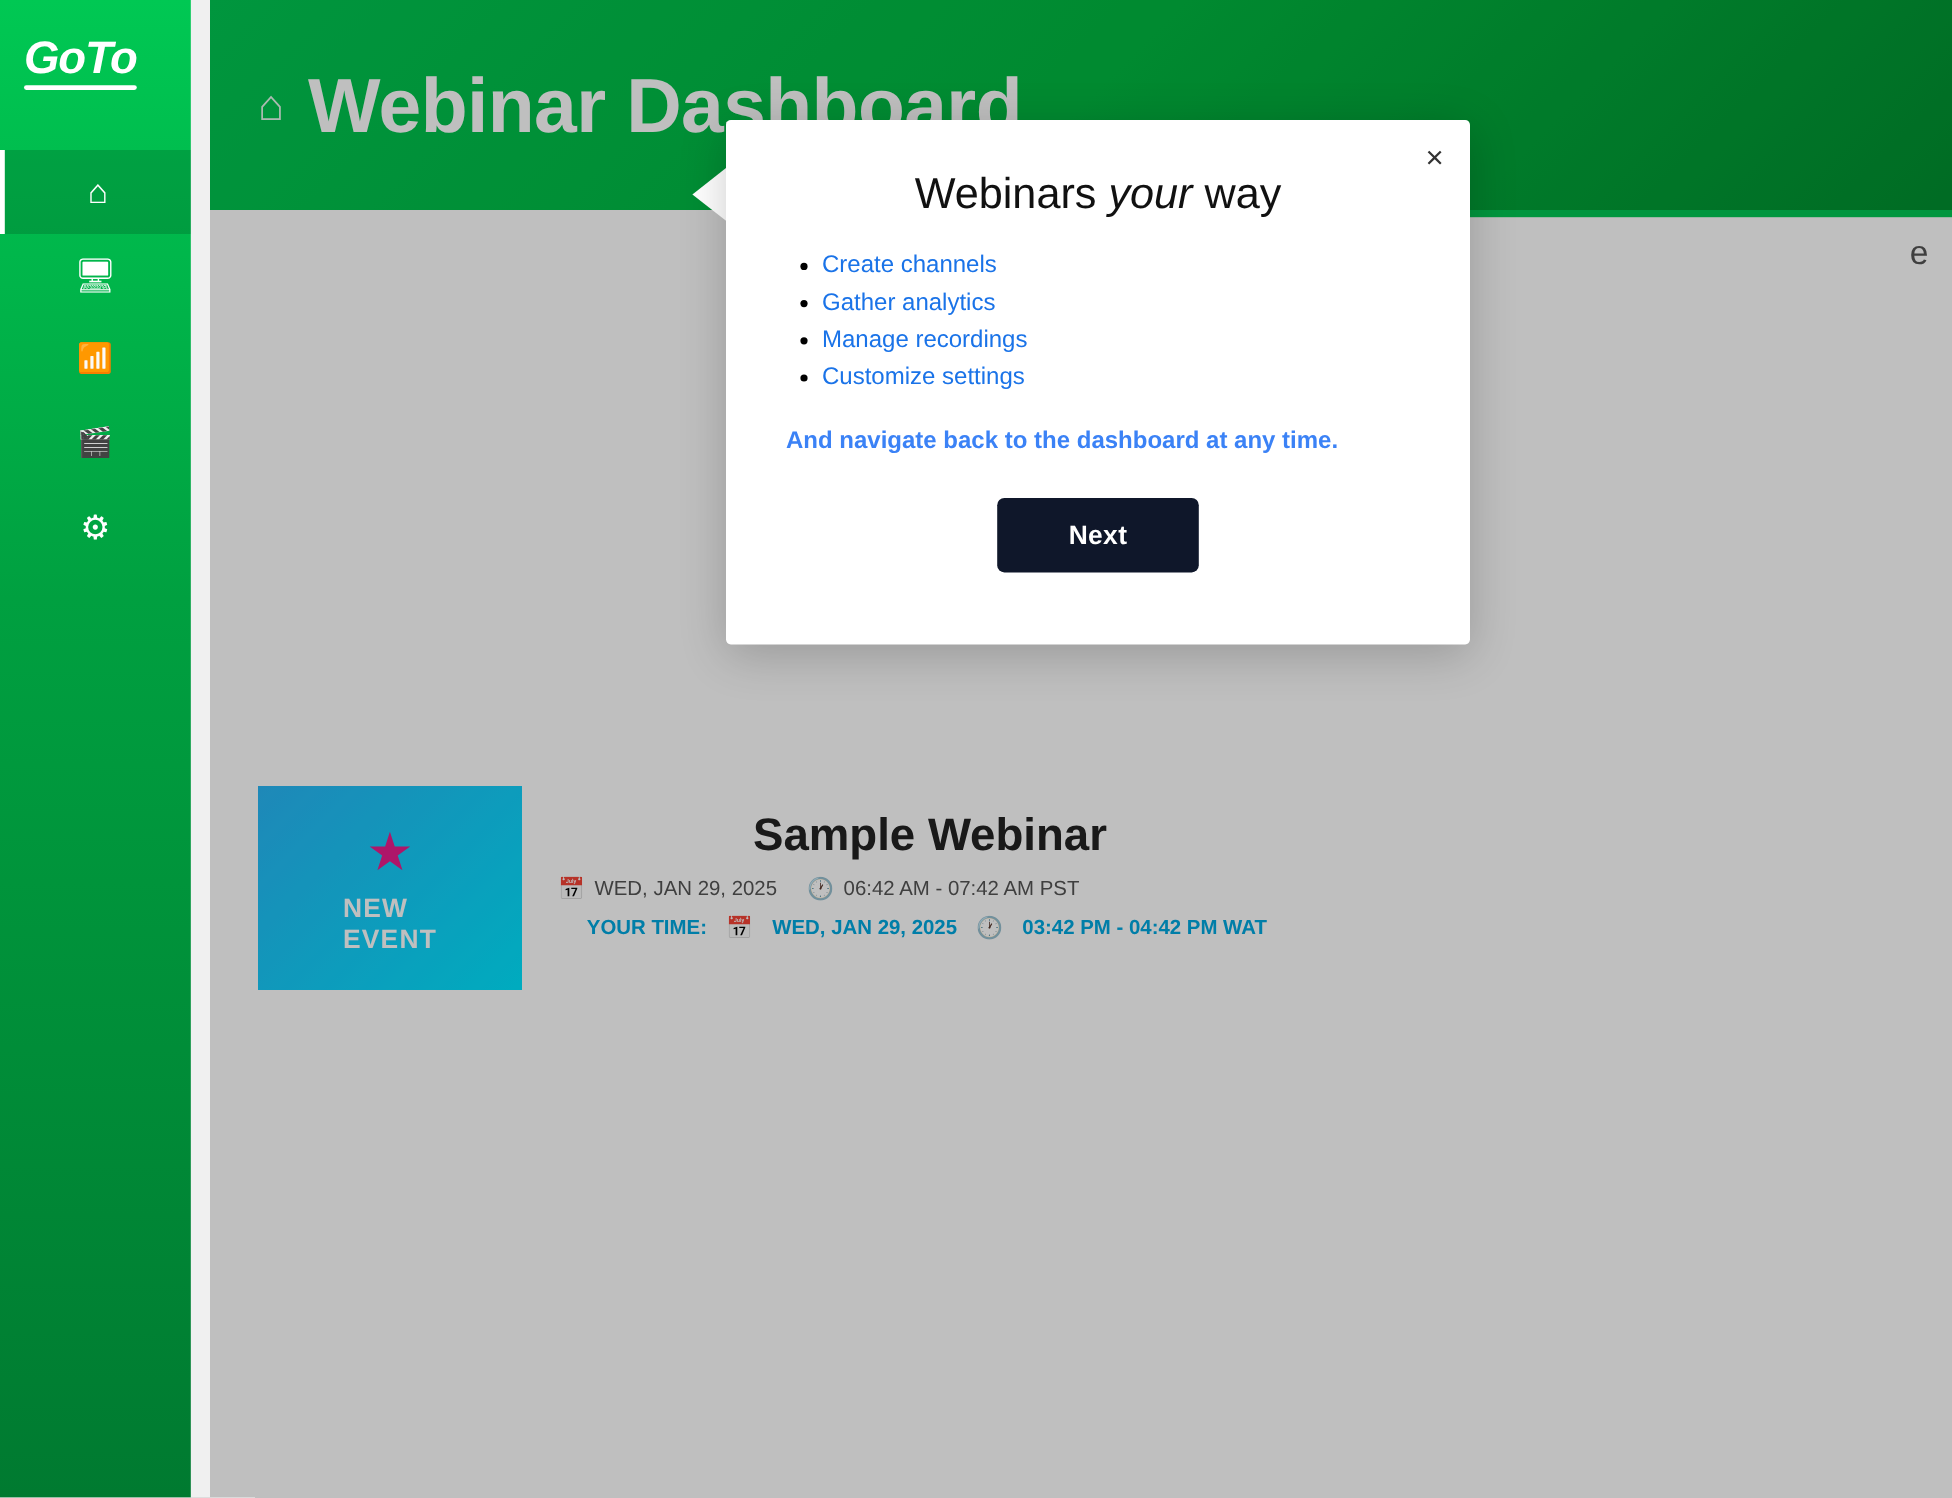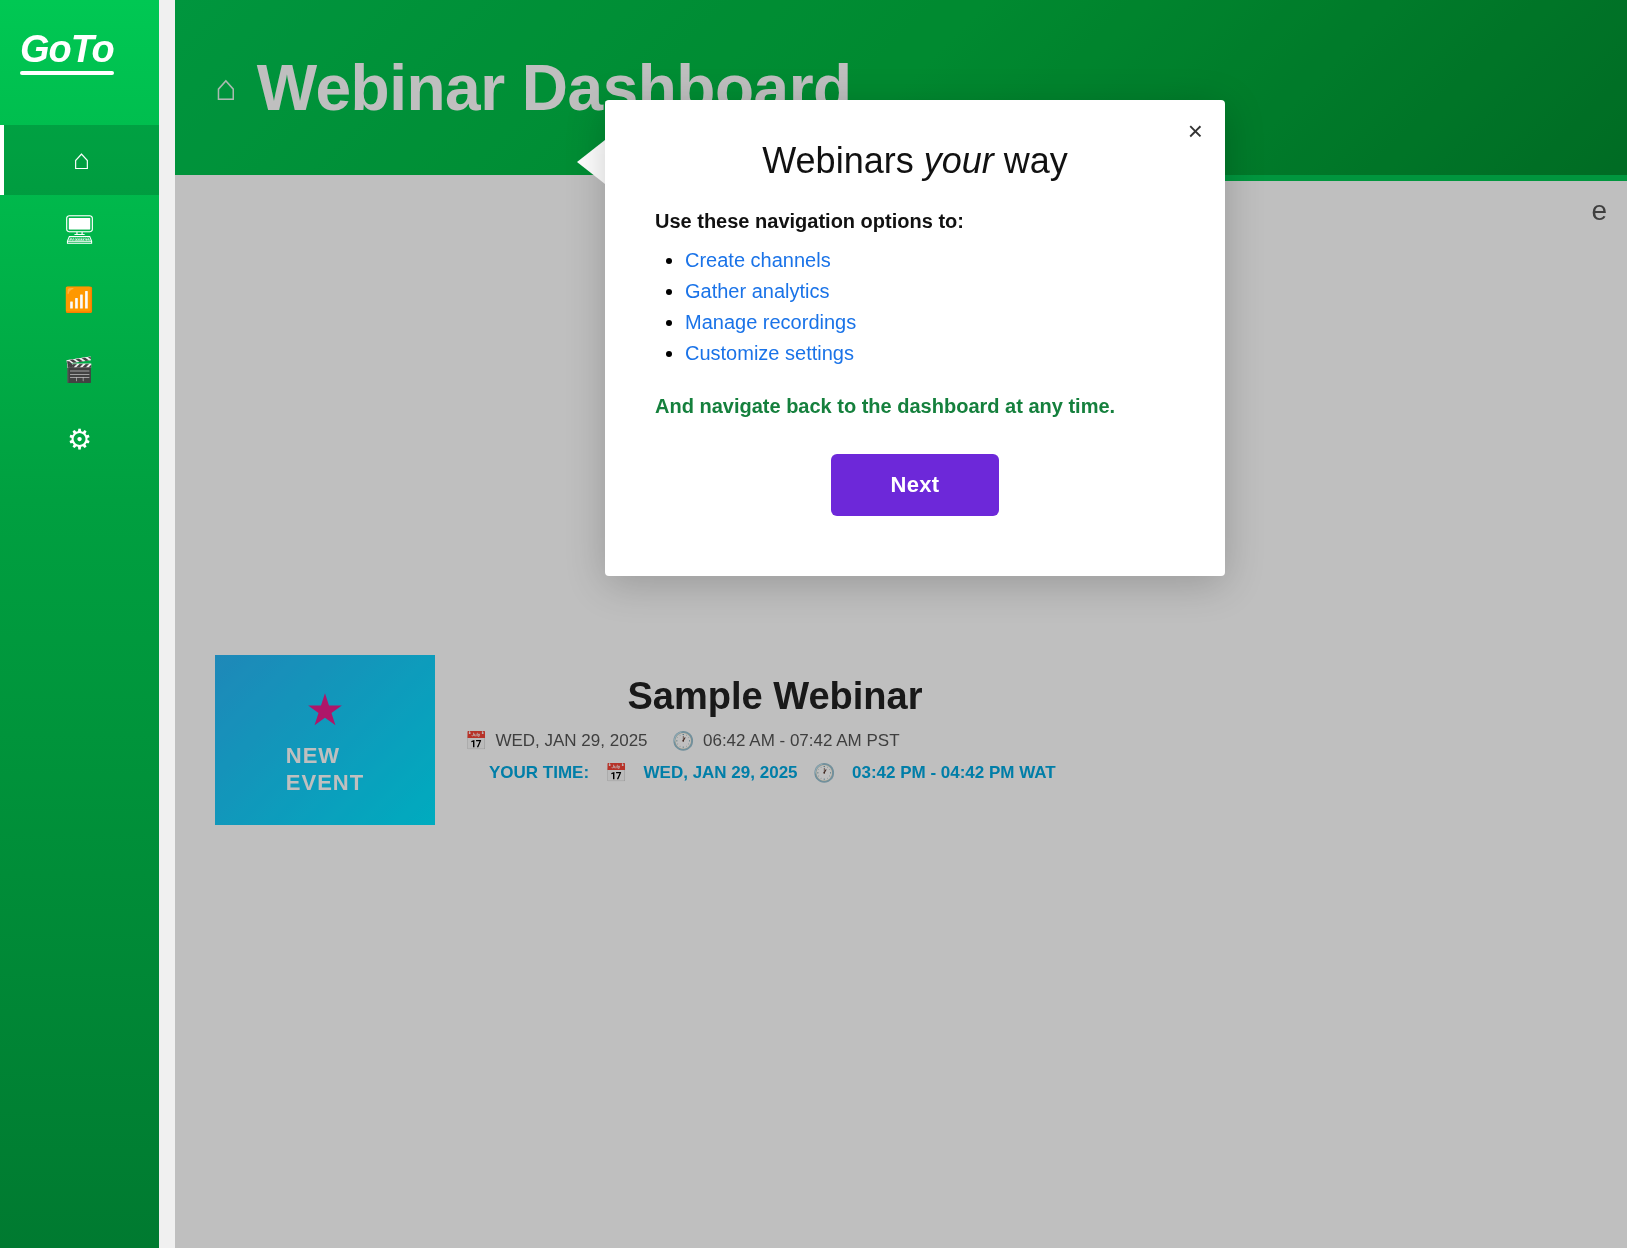--- a/index.html
+++ b/index.html
@@ -305,28 +305,28 @@
     .modal-list a {
       color: #1a73e8;
       text-decoration: none;
       cursor: pointer;
       text-align: center;
     }
 
     .modal-note {
       font-size: 20px;
       font-weight: 600;
-      color: #15803d;
+      color: #3b82f6;
       margin-bottom: 36px;
     }
 
     .modal-next-btn {
       display: block;
       margin: 0 auto;
-      background: #6d28d9;
+      background: #0f172a;
       color: white;
       border: none;
       border-radius: 6px;
       font-size: 22px;
       font-weight: 600;
       padding: 18px 60px;
       cursor: pointer;
       letter-spacing: 0.3px;
     }
   </style>
@@ -401,21 +401,20 @@
   <div class="modal-overlay">
     <div class="modal-wrapper">
       <div class="modal-arrow"></div>
       <div class="modal-box">
         <button class="modal-close">×</button>
 
         <h2 class="modal-title">
           <span>Webinars </span><em>your</em><span> way</span>
         </h2>
 
-        <p class="modal-subtitle">Use these navigation options to:</p>
 
         <ul class="modal-list">
           <li>
             <a>Create channels</a>
           </li>
           <li>
             <a>Gather analytics</a>
           </li>
           <li>
             <a>Manage recordings</a>

